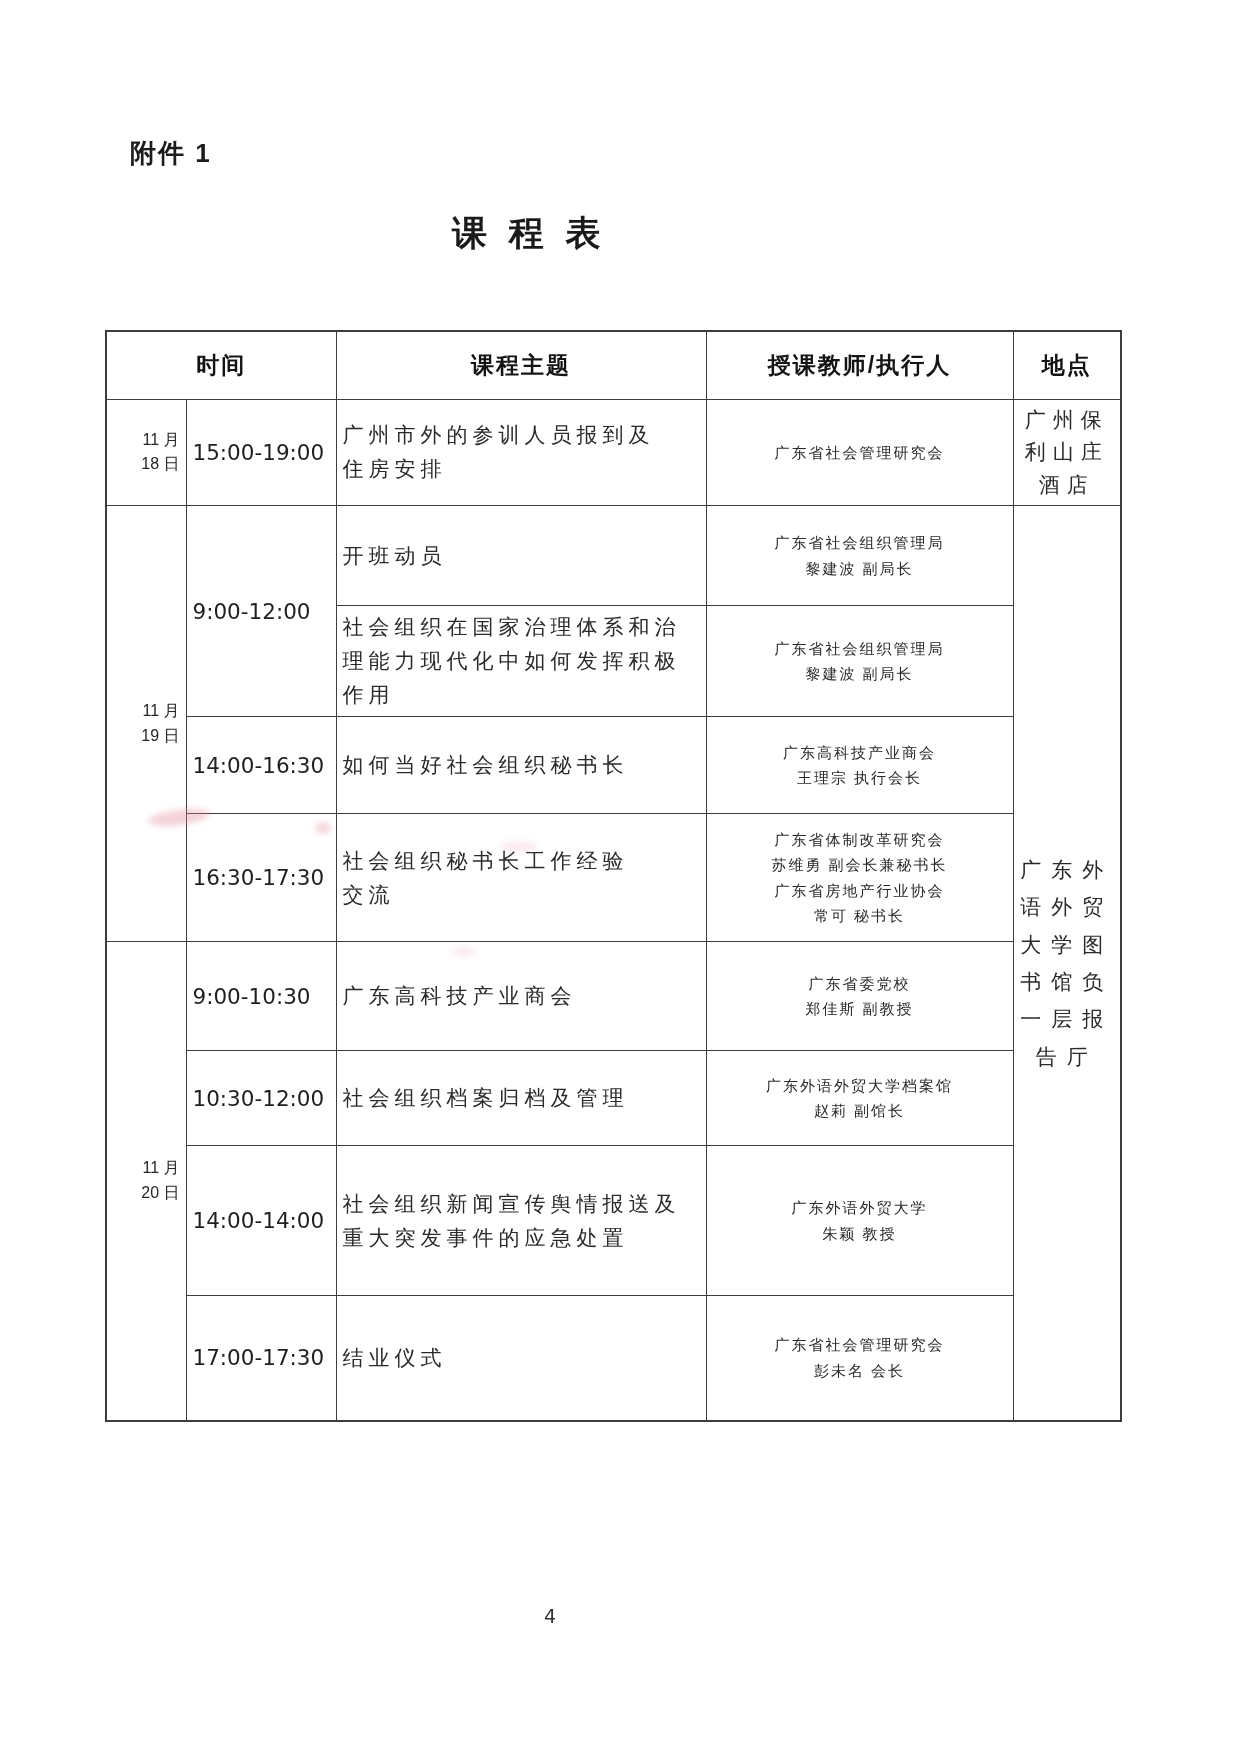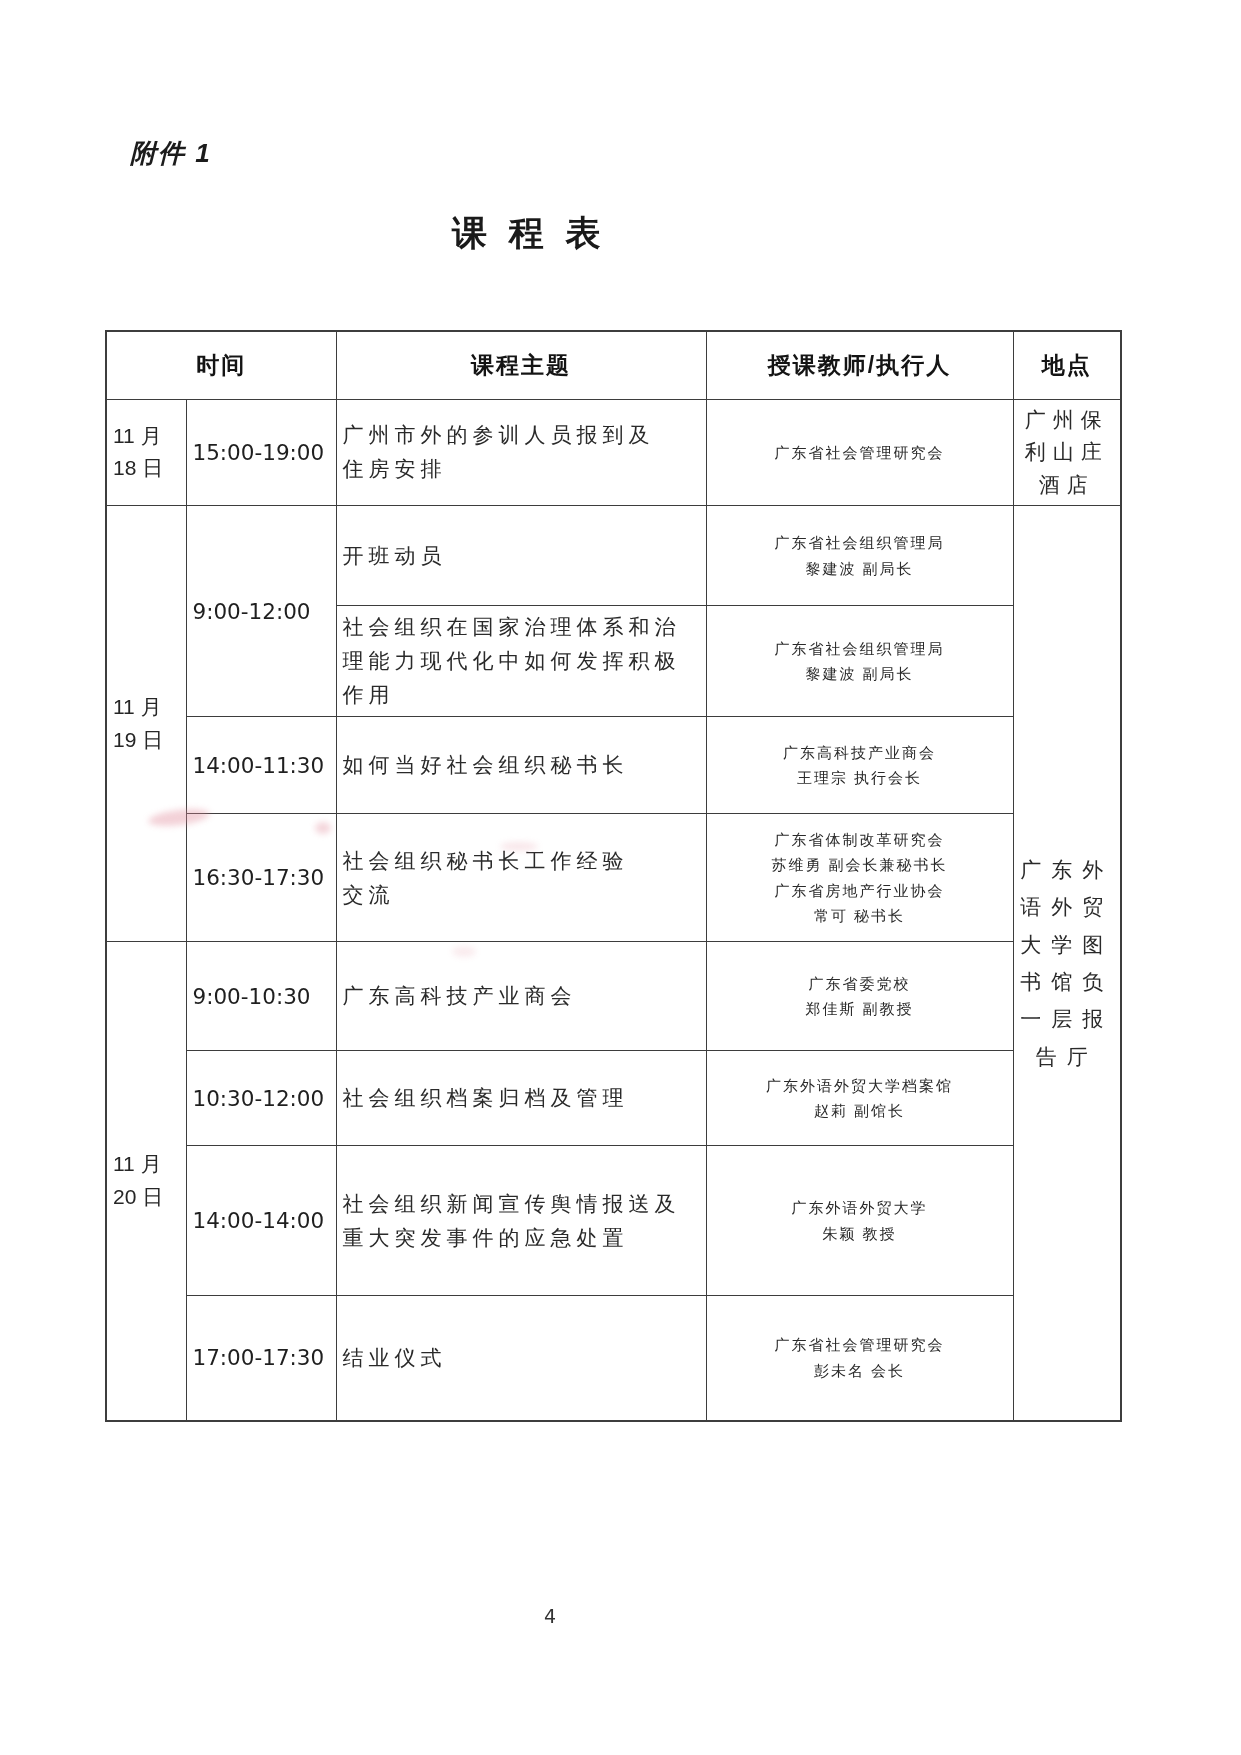--- a/index.html
+++ b/index.html
@@ -9,21 +9,20 @@
     margin:0 auto;
     background:#ffffff;
     font-family:"Liberation Sans", sans-serif;
     color:#2e2e2e;
     overflow:hidden;
   }
   .attachment{
     position:absolute;left:130px;top:136px;
     font-size:26px;font-weight:bold;color:#1c1c1c;
     letter-spacing:2px;
-    font-style:italic;
   }
   .doc-title{
     position:absolute;left:452px;top:210px;
     font-size:35px;font-weight:bold;color:#1a1a1a;
     letter-spacing:6px;
   }
   table.schedule{
     position:absolute;left:105px;top:330px;
     width:1015px;
     border-collapse:collapse;
@@ -37,21 +36,21 @@
     padding:4px 6px;
     white-space:pre-line;
     overflow:hidden;
   }
   th.hdr{
     font-size:23px;font-weight:bold;color:#141414;
     text-align:center;letter-spacing:2px;
     font-family:"Liberation Sans", sans-serif;
   }
   td.date{
-    text-align:left;font-size:21px;color:#262626;
+    text-align:right;font-size:16px;color:#262626;
     line-height:1.55;letter-spacing:0;
   }
   td.time{
     font-family:"DejaVu Sans", sans-serif;
     font-size:21.5px;color:#1f1f1f;
   }
   td.topic{
     text-align:left;font-size:21px;color:#2a2a2a;
     padding-left:24px;letter-spacing:5px;line-height:1.62;
   }
@@ -132,21 +131,21 @@
 
     <tr style="height:106px">
       <td class="topic">社会组织在国家治理体系和治
 理能力现代化中如何发挥积极
 作用</td>
       <td class="teacher">广东省社会组织管理局
 黎建波 副局长</td>
     </tr>
 
     <tr style="height:97px">
-      <td class="time">14:00-11:30</td>
+      <td class="time">14:00-16:30</td>
       <td class="topic">如何当好社会组织秘书长</td>
       <td class="teacher">广东高科技产业商会
 王理宗 执行会长</td>
     </tr>
 
     <tr style="height:128px">
       <td class="time">16:30-17:30</td>
       <td class="topic">社会组织秘书长工作经验
 交流</td>
       <td class="teacher">广东省体制改革研究会

